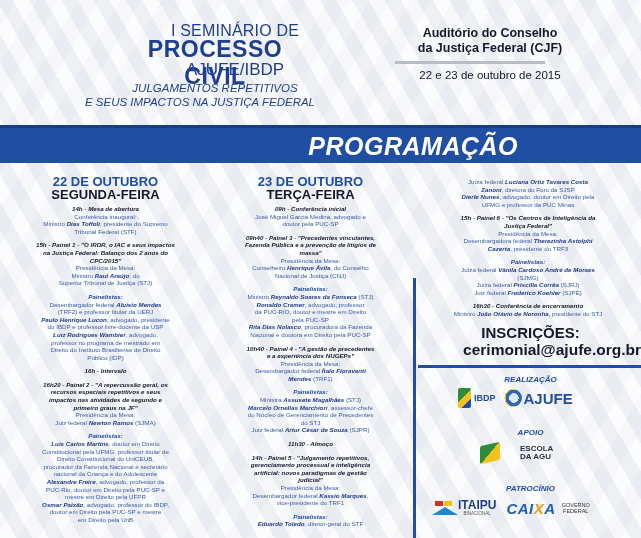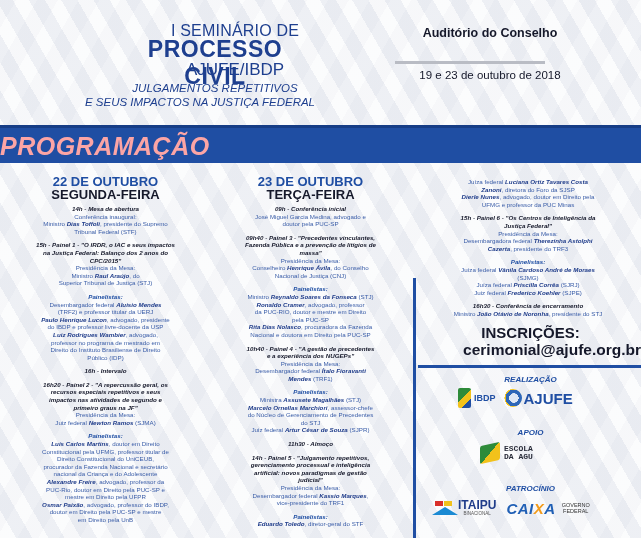--- a/index.html
+++ b/index.html
@@ -24,21 +24,21 @@
   .t-sub1 { position:absolute; top:82px; left:100px; width:230px; text-align:center; font-size:11.5px; font-style:italic; color:#1e3f8f; }
   .t-sub2 { position:absolute; top:96px; left:60px; width:280px; text-align:center; font-size:11.5px; font-style:italic; color:#1e3f8f; }
 
   .venue1 { position:absolute; top:26px; left:390px; width:200px; text-align:center; font-size:12.5px; font-weight:bold; color:#15182a; }
   .venue2 { position:absolute; top:41px; left:380px; width:220px; text-align:center; font-size:12.5px; font-weight:bold; color:#15182a; }
   .venue-divider { position:absolute; top:61px; left:395px; width:150px; height:3px; background:#b9bcc4; }
   .date-line { position:absolute; top:69px; left:380px; width:220px; text-align:center; font-size:11.5px; color:#15182a; }
   .city-line { position:absolute; top:84px; left:400px; width:180px; text-align:center; font-size:11.5px; font-weight:bold; color:#15182a; }
 
   .banner { position:absolute; top:125px; left:0; width:641px; height:38px; background:#1f4ea3; z-index:1; border-top:3px solid #163d86; }
-  .banner-text { position:absolute; left:0; width:518px; top:4px; text-align:left; font-size:25px; font-weight:900; font-style:italic; color:#fca5a5; letter-spacing:0.5px; }
+  .banner-text { position:absolute; left:0; width:518px; top:4px; text-align:right; font-size:25px; font-weight:900; font-style:italic; color:#ffffff; letter-spacing:0.5px; }
 
   .col { position:absolute; top:175px; z-index:1; text-align:center; font-size:6.2px; line-height:7.6px; color:#3a5da8; }
   .col1 { left:8px; width:195px; }
   .col2 { left:213px; width:195px; }
   .col3 { left:418px; width:220px; top:178px; }
   .day-title { font-size:13px; line-height:13px; font-weight:900; color:#1f4ea3; }
   .day-sub { font-size:13px; line-height:14px; font-weight:900; color:#15182a; margin-bottom:3px; }
   .item { margin-bottom:6px; }
   .hd { font-weight:bold; font-style:italic; color:#15182a; }
   .nm { font-weight:bold; font-style:italic; color:#1f3c8a; }
@@ -55,21 +55,21 @@
   .section-label { position:absolute; z-index:1; font-size:8px; font-weight:900; font-style:italic; color:#1f4ea3; text-align:center; width:221px; left:420px; }
 
   .logo-row { position:absolute; z-index:1; display:flex; align-items:center; }
   .ibdp-logo { display:flex; align-items:center; gap:3px; }
   .ibdp-mark { width:13px; height:20px; background:linear-gradient(135deg,#2e8b3a 0 45%, #f2c21b 45% 70%, #1f4ea3 70%); border-radius:2px; }
   .ibdp-text { font-size:9px; font-weight:bold; color:#1f4ea3; }
   .ajufe-logo { display:flex; align-items:center; gap:2px; margin-left:8px; }
   .ajufe-mark { width:18px; height:18px; border-radius:50%; background:radial-gradient(circle at 55% 50%, #dfe8f5 0 35%, #2e67b8 36% 62%, #f2c21b 63% 70%, transparent 71%); }
   .ajufe-text { font-size:15px; font-weight:bold; color:#1f4ea3; }
 
-  .agu-logo { display:flex; align-items:center; gap:4px;font-family:Liberation Mono, monospace; }
+  .agu-logo { display:flex; align-items:center; gap:20px; }
   .agu-mark { width:20px; height:18px; background:linear-gradient(135deg,#2e8b3a 0 50%, #f2c21b 50%); transform:skewY(-12deg); border-radius:2px; }
   .agu-text { font-size:8px; line-height:8.5px; font-weight:bold; color:#2a2d3a; }
 
   .itaipu-logo { display:flex; align-items:center; gap:0; }
   .itaipu-mark { position:relative; width:26px; height:14px; }
   .itaipu-mark .r { position:absolute; left:3px; top:0; width:8px; height:5px; background:#d9302a; }
   .itaipu-mark .y { position:absolute; left:12px; top:0; width:8px; height:5px; background:#f2c21b; }
   .itaipu-mark .b { position:absolute; left:0; top:6px; width:26px; height:0; border-left:13px solid transparent; border-right:13px solid transparent; border-bottom:8px solid #1b8ad3; }
   .itaipu-text-wrap { display:flex; flex-direction:column; align-items:center; }
   .itaipu-text { font-size:12px; font-weight:900; color:#1f3c8a; line-height:12px; }
@@ -84,22 +84,23 @@
 <div class="bg-pattern"></div>
 
 <div class="header">
   <div class="t-seminario">I SEMINÁRIO DE</div>
   <div class="t-processo">PROCESSO CIVIL</div>
   <div class="t-ajufe">AJUFE/IBDP</div>
   <div class="t-sub1">JULGAMENTOS REPETITIVOS</div>
   <div class="t-sub2">E SEUS IMPACTOS NA JUSTIÇA FEDERAL</div>
 
   <div class="venue1">Auditório do Conselho</div>
+  <div class="venue2">da Justiça Federal (CJF)</div>
   <div class="venue-divider"></div>
-  <div class="date-line">19 e 23 de outubro de 2018</div>
+  <div class="date-line">22 e 23 de outubro de 2015</div>
 </div>
 
 <div class="banner">
   <div class="banner-text">PROGRAMAÇÃO</div>
 </div>
 
 <div class="col col1">
   <div class="day-title">22 DE OUTUBRO</div>
   <div class="day-sub">SEGUNDA-FEIRA</div>
 

